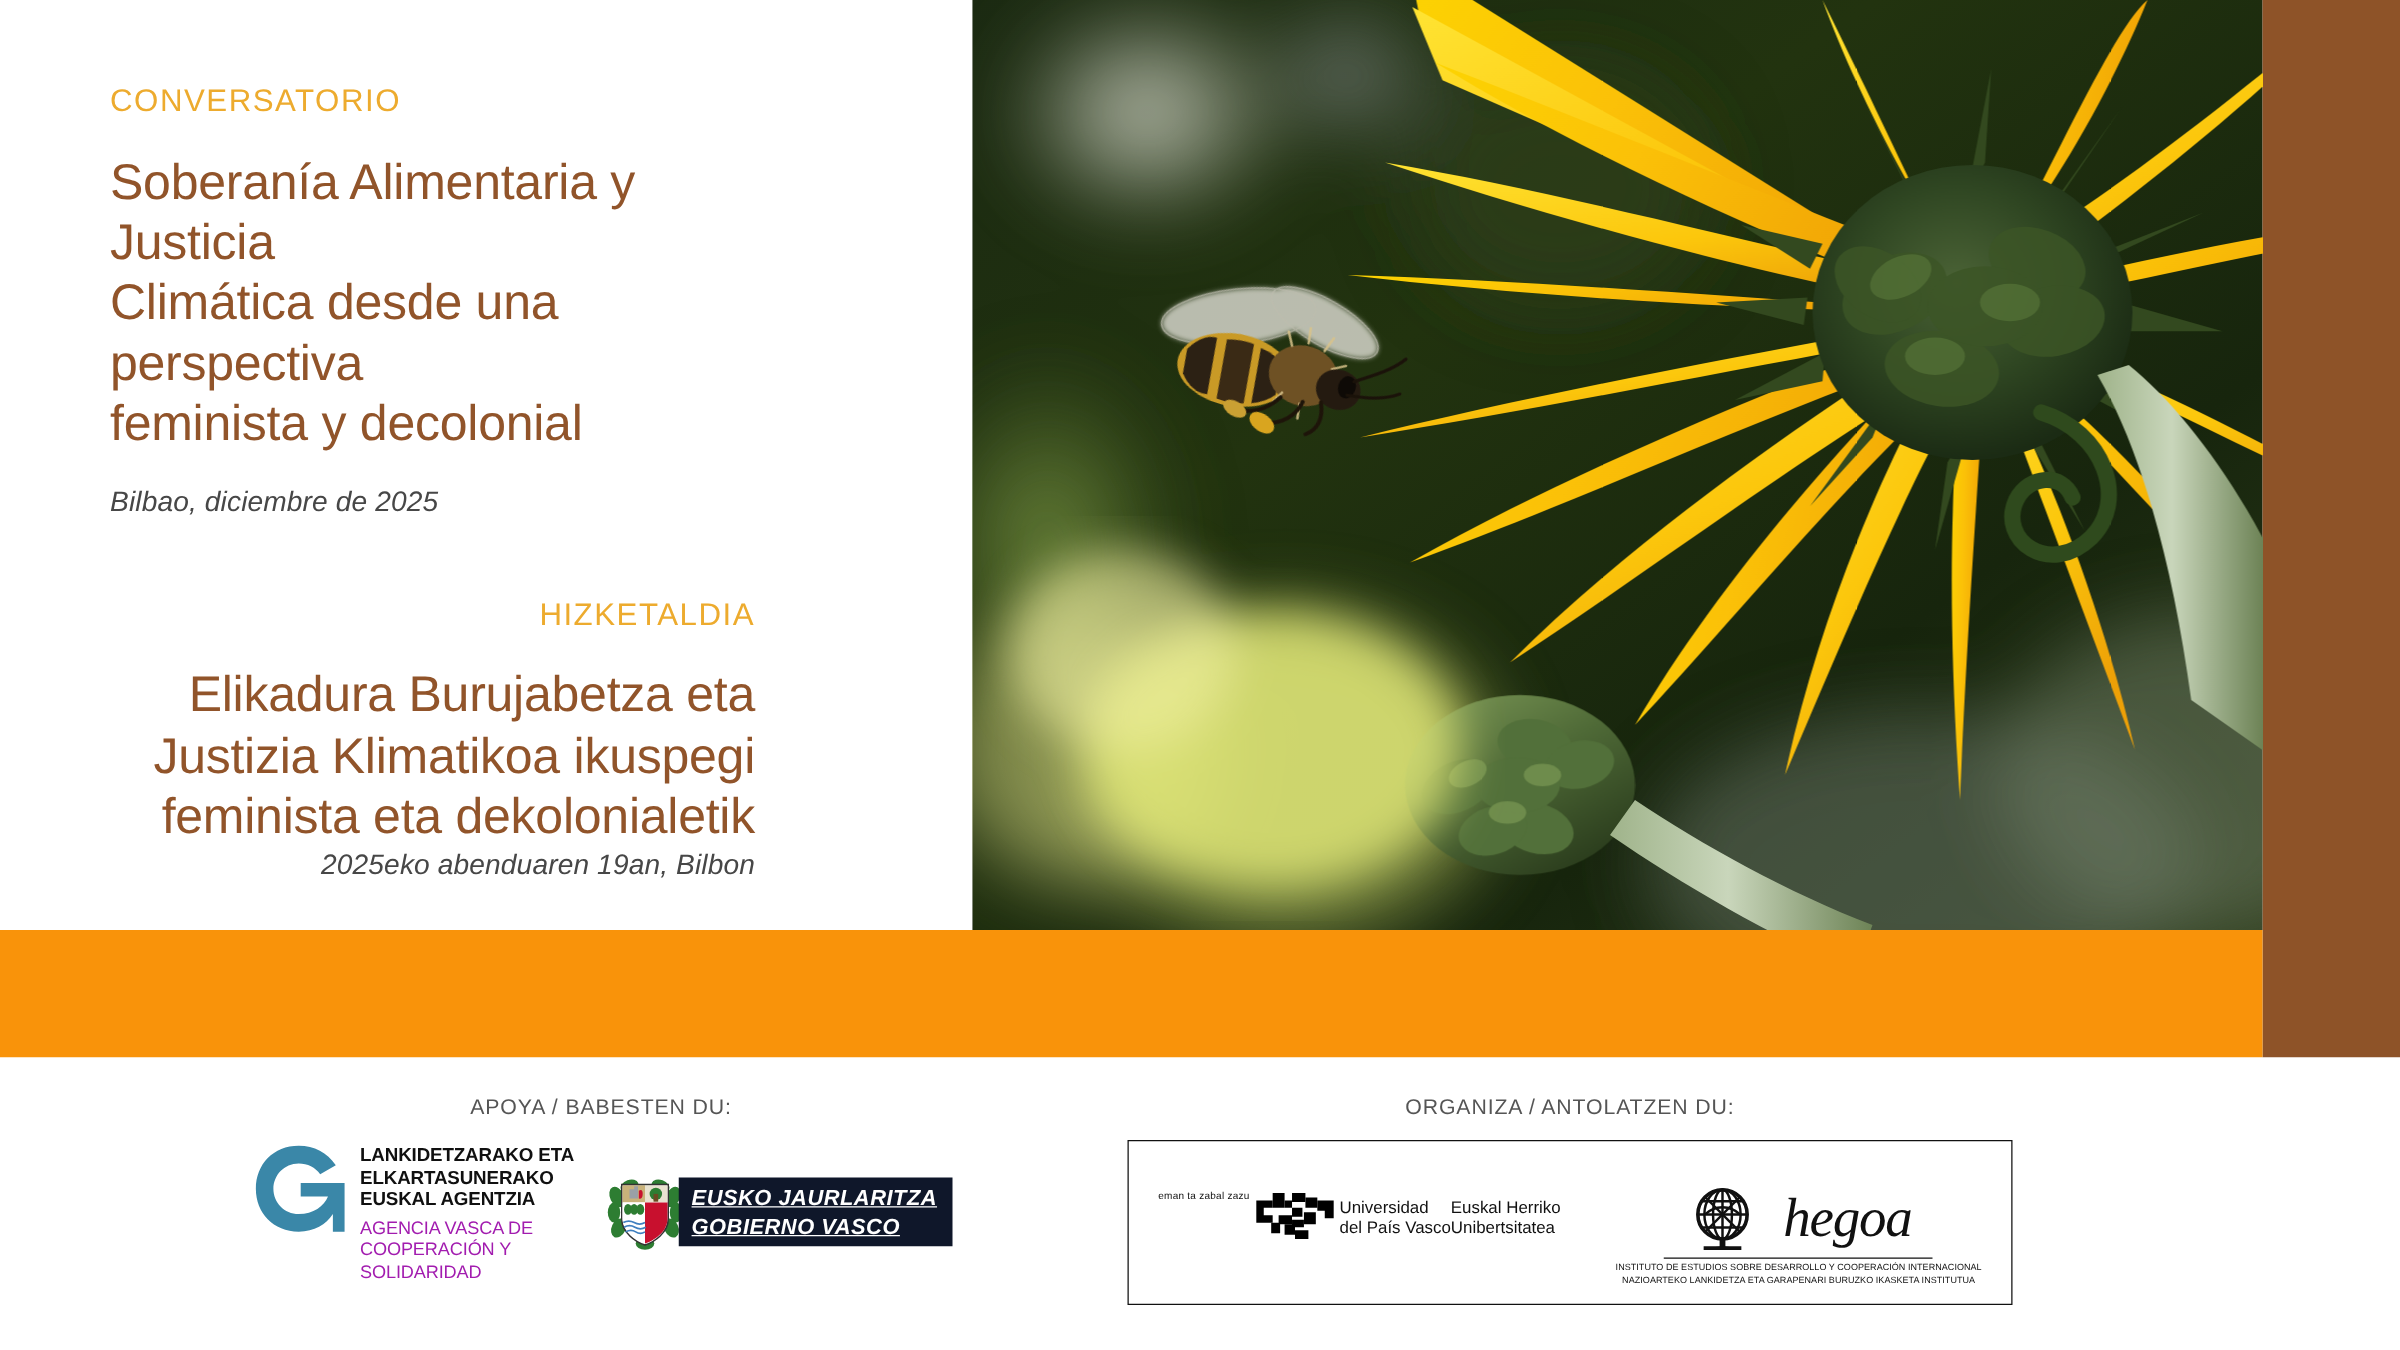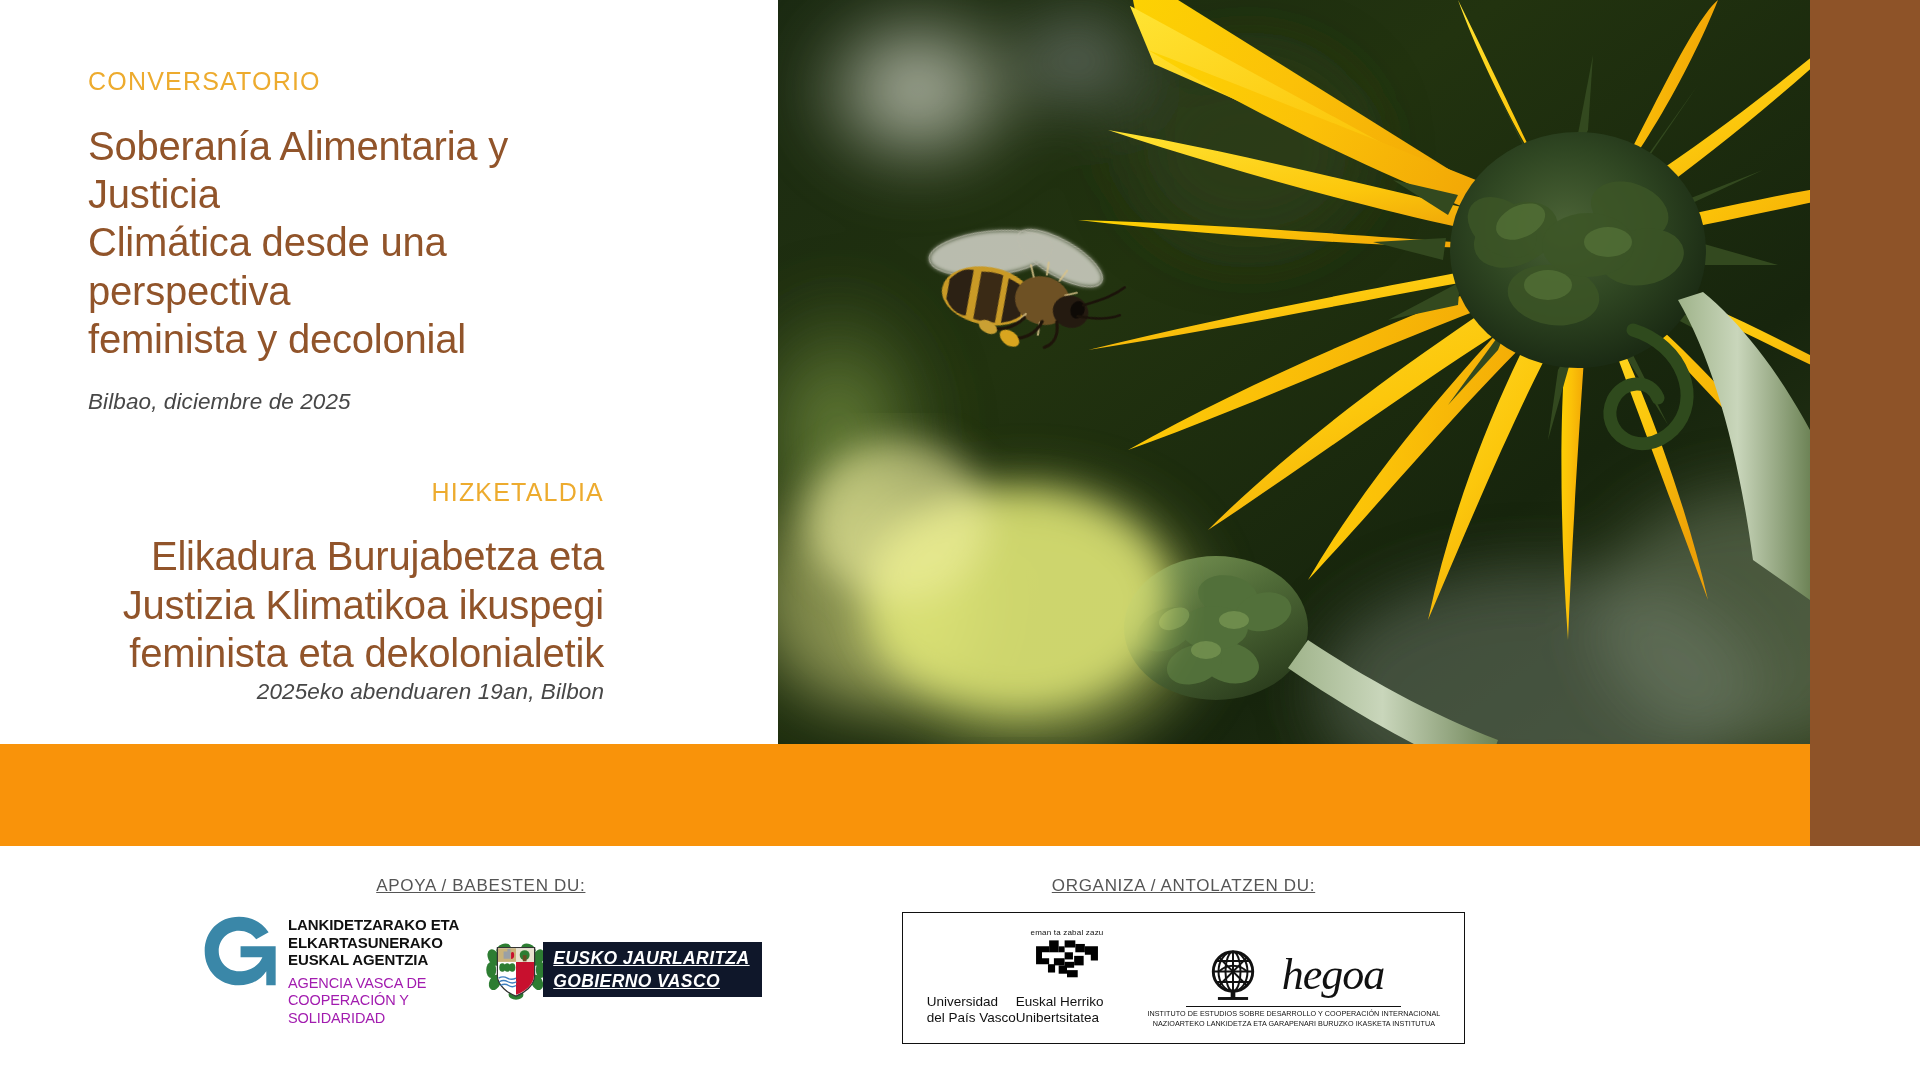--- a/index.html
+++ b/index.html
@@ -85,21 +85,20 @@
     padding-left:200px;
     gap:140px;
   }
   .logo-group { display:flex; flex-direction:column; }
   .logo-caption {
     font-size:17px;
     color:#555555;
     letter-spacing:0.7px;
     margin-bottom:16px;
     text-align:center;
-    text-decoration:underline;
   }
   .logo-row { display:flex; align-items:center; gap:26px; }
 
   
   .elank { display:flex; align-items:flex-start; gap:10px; }
   .elank-mark { width:78px; height:78px; flex:none; }
   .elank-text { padding-top:4px; }
   .elank-bold {
     font-weight:bold; font-size:15px; line-height:1.18; color:#101010;
     letter-spacing:-0.1px; white-space:pre-line;
@@ -124,21 +123,21 @@
   }
 
   
   .org-box {
     border:1.5px solid #111111;
     background:#ffffff;
     padding:10px 24px 12px 24px;
     display:flex; align-items:center; gap:44px;
     min-width:492px; height:132px;
   }
-  .upv { display:flex; flex-direction:column; align-items:flex-end; }
+  .upv { display:flex; align-items:flex-start; }
   .upv-motto { font-size:8px; color:#111; letter-spacing:0.2px; margin-bottom:1px; }
   .upv-mark { width:72px; height:50px; }
   .upv-names { display:flex; margin-top:6px; }
   .upv-names div { font-size:13.5px; line-height:1.2; color:#111; text-align:left; white-space:pre-line; }
 
   .hegoa { display:flex; flex-direction:column; align-items:center; }
   .hegoa-top { display:flex; align-items:center; gap:20px;margin-top:20px; }
   .hegoa-globe { width:58px; height:58px; }
   .hegoa-word {
     font-family:"Liberation Serif", serif;

